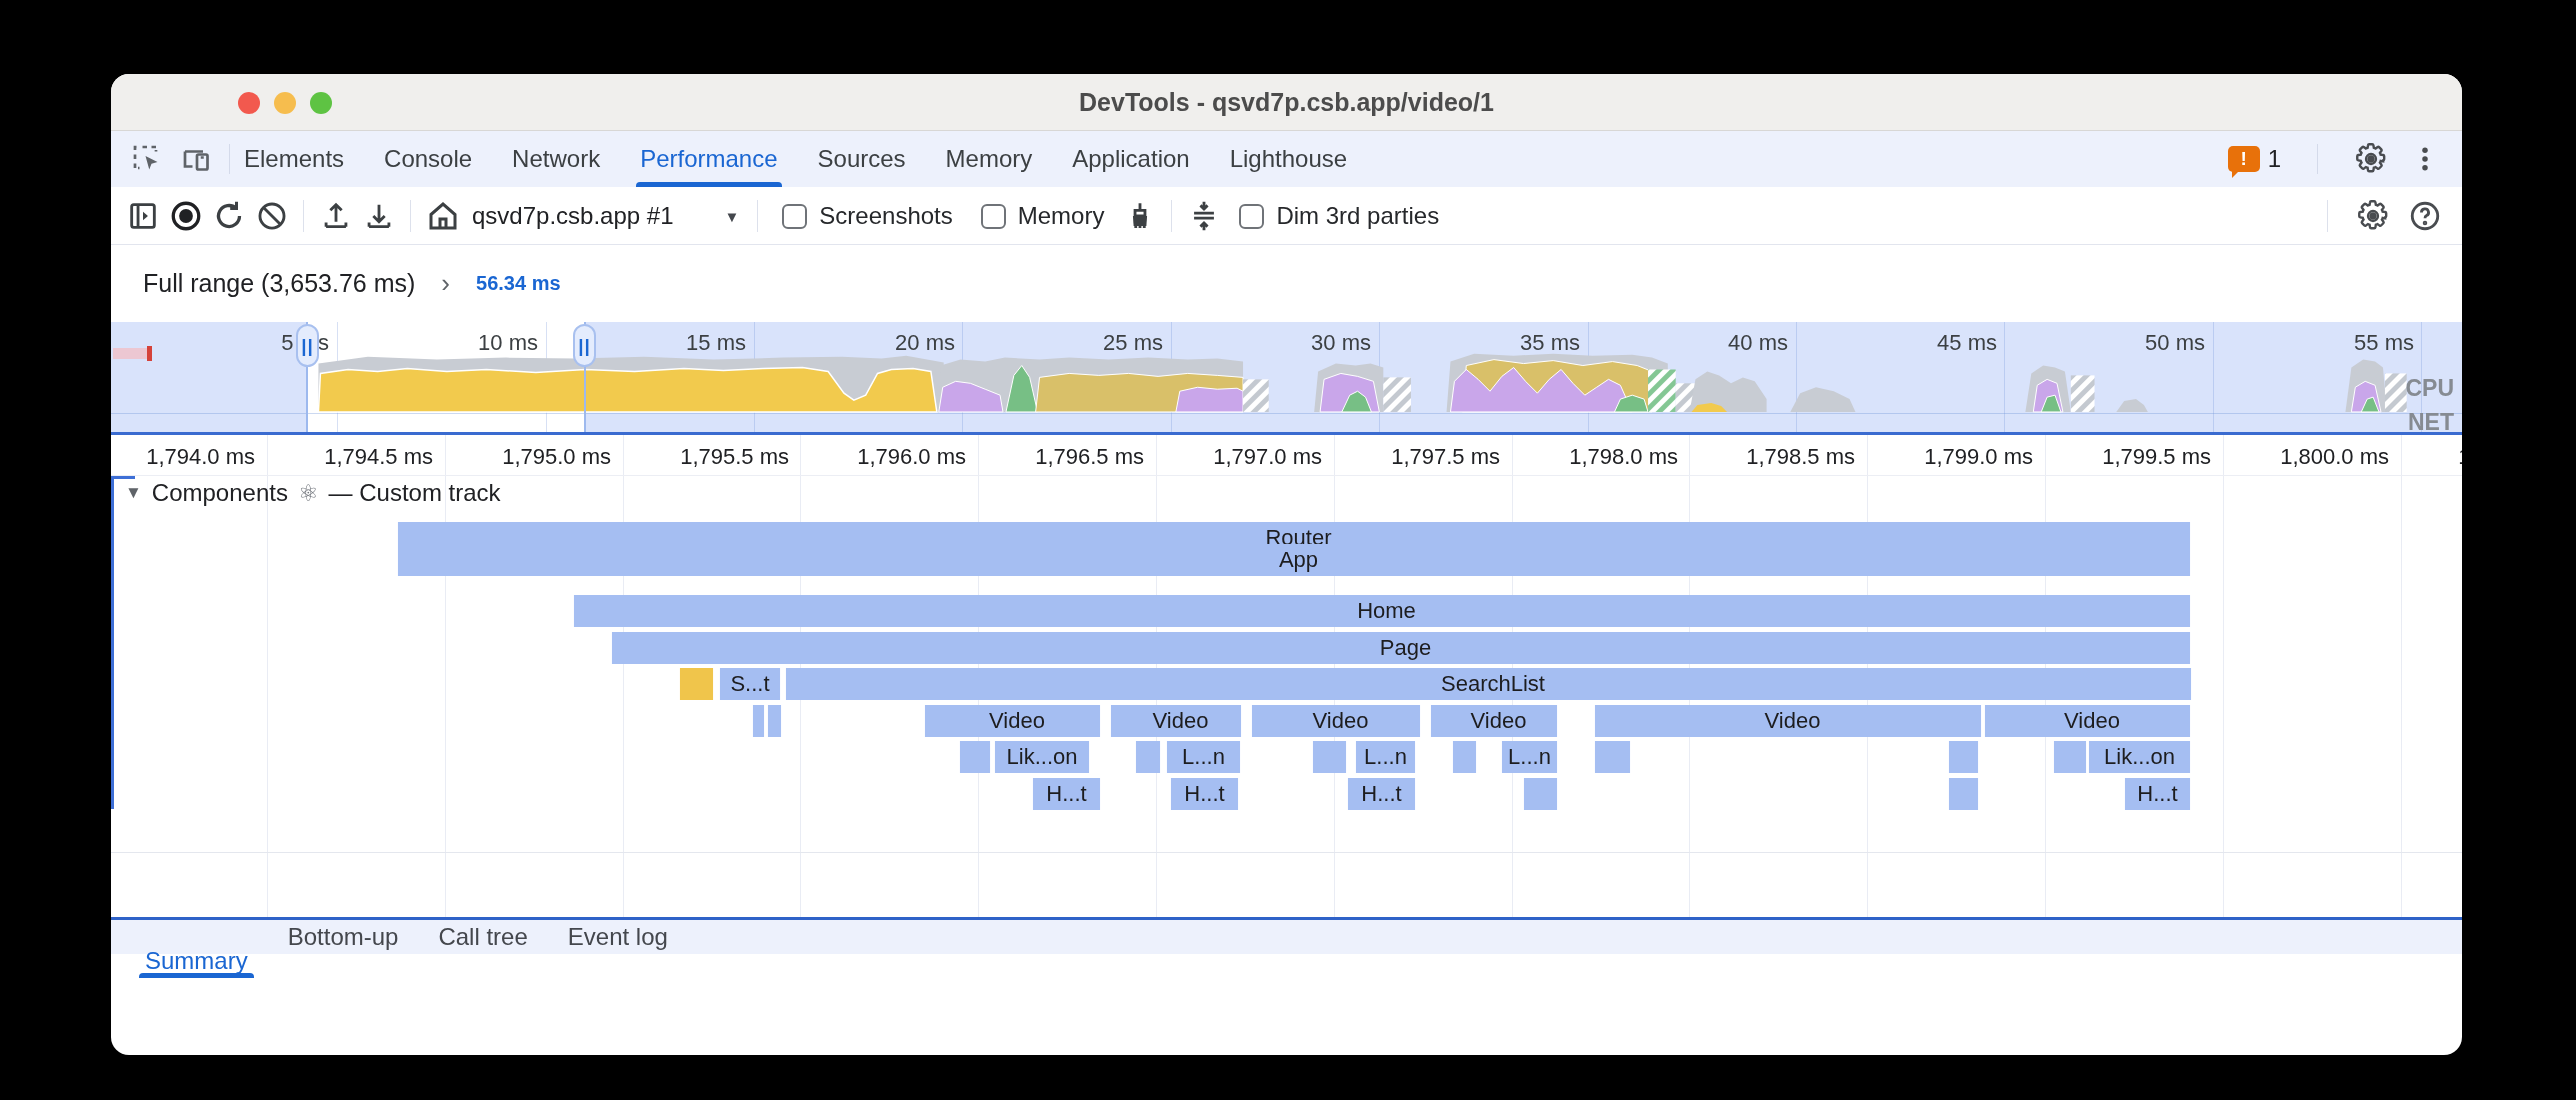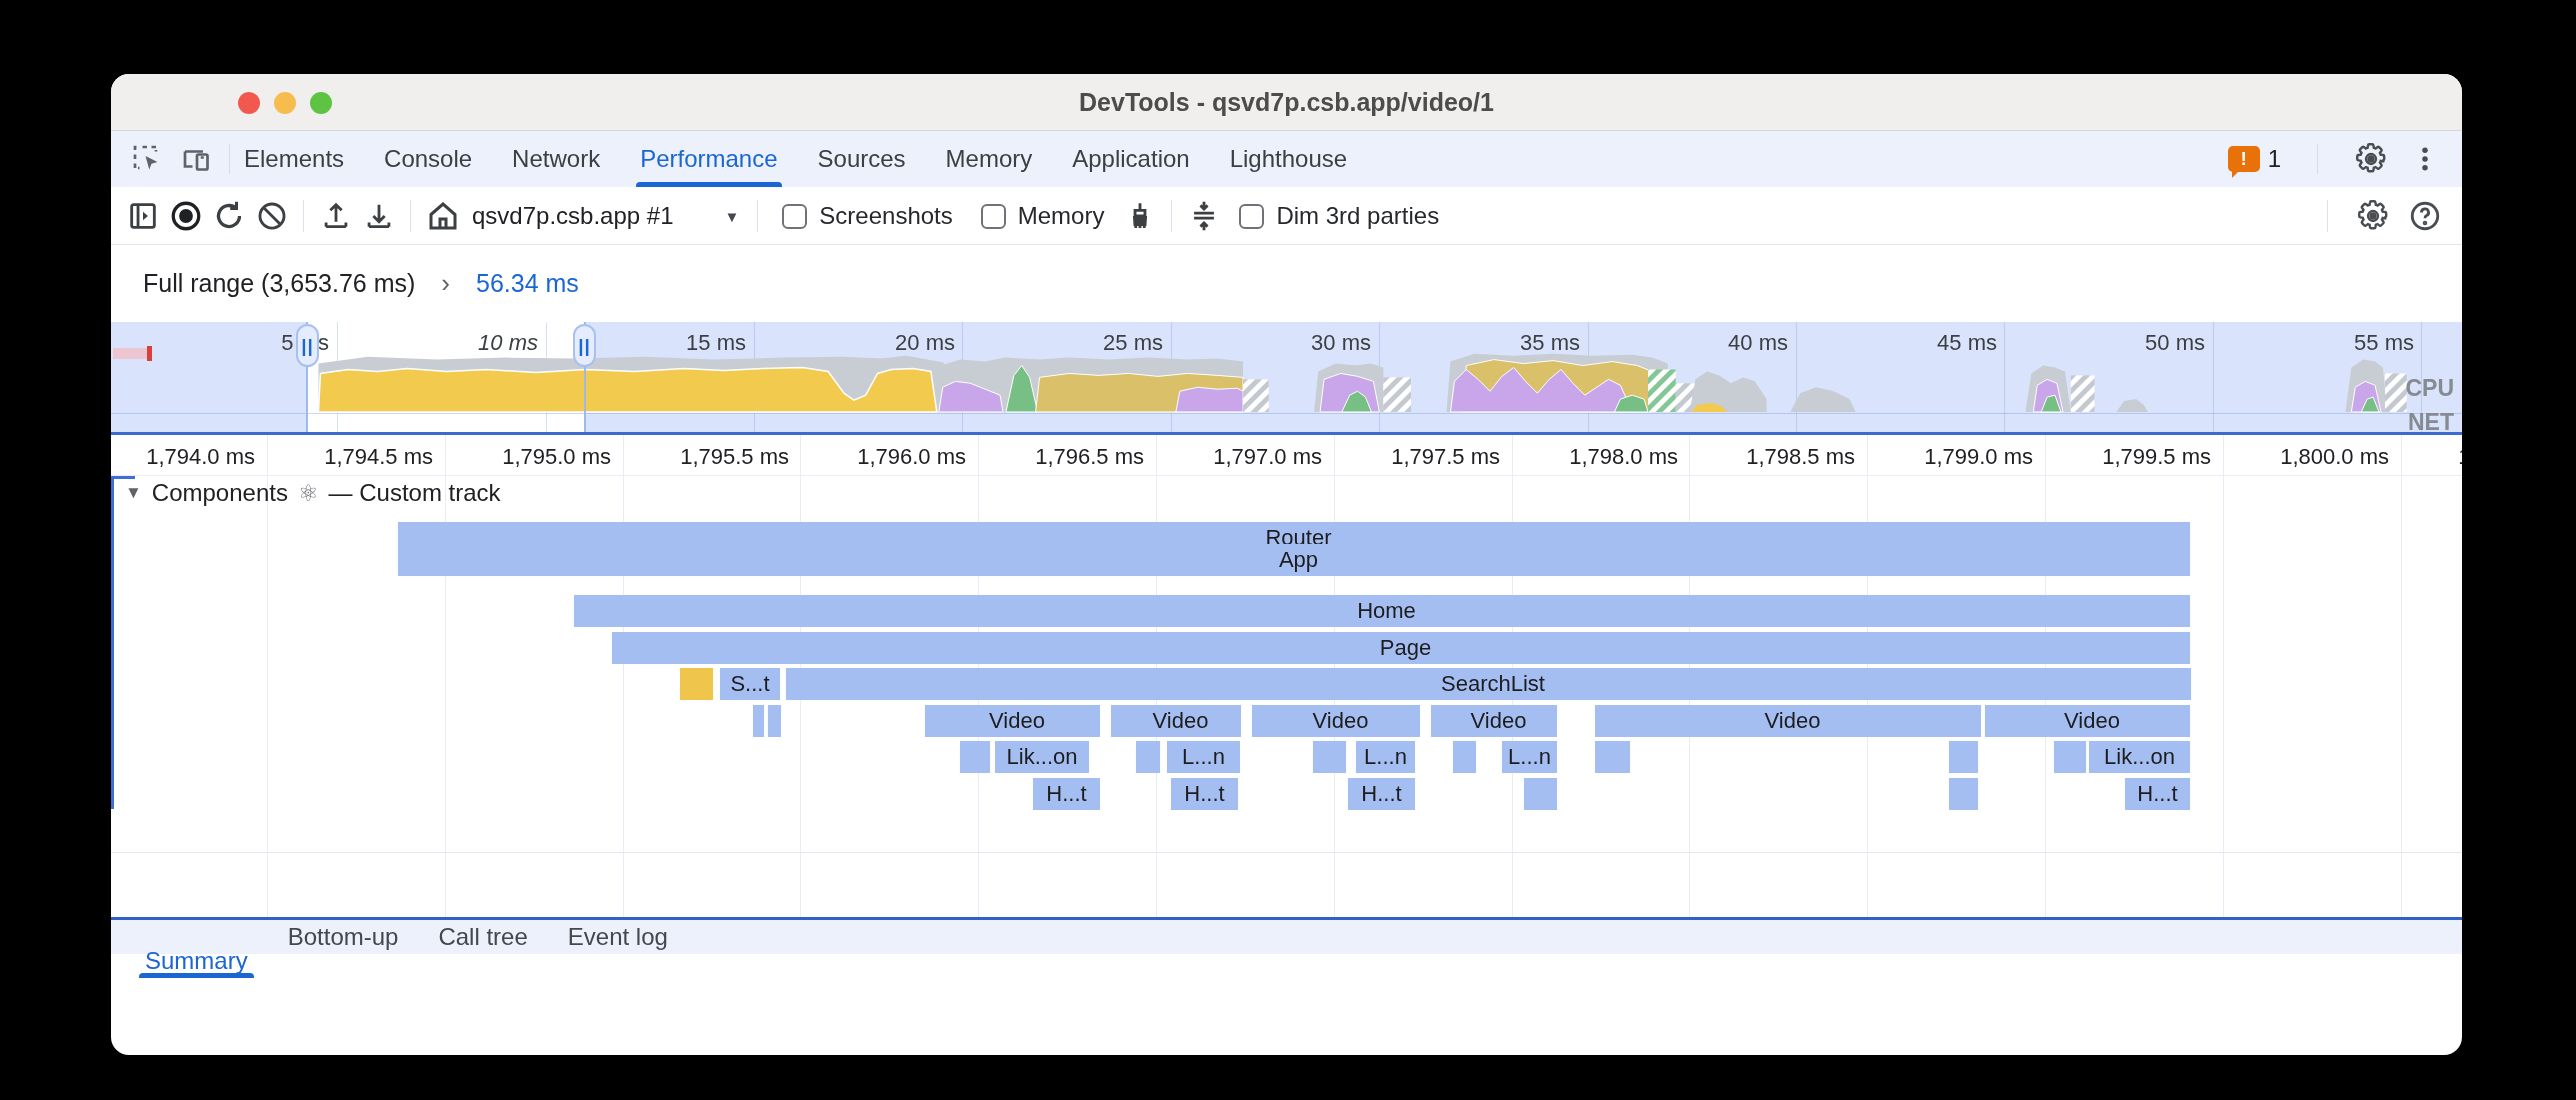--- a/index.html
+++ b/index.html
@@ -45,21 +45,21 @@
   .chk { display:flex; align-items:center; gap:12px; margin:0 14px; }
   .chk-box { width:25px; height:25px; border:2px solid #6f7378; border-radius:6px; background:#fff; }
   .chk-label { font-size:24px; color:#26282b; white-space:nowrap; }
   .toolbar-right { margin-left:auto; display:flex; align-items:center; gap:18px; padding-right:20px; }
 
   
   .crumbrow { position:absolute; left:0; top:171px; width:100%; height:77px; background:#fff;
     display:flex; align-items:center; padding-left:32px; gap:26px; }
   .crumb-full { font-size:25px; color:#202124; }
   .crumb-chevron { font-size:26px; color:#5f6368; }
-  .crumb-sel { font-size:25px; font-weight:normal; color:#1a66d2; }
+  .crumb-sel { font-size:20px; font-weight:bold; color:#1a66d2; }
 
   
   .overview { position:absolute; left:0; top:248px; width:100%; height:110px; background:#d9e3fb; overflow:hidden; }
   .ov-selection { position:absolute; left:196px; top:0; width:279px; height:110px; background:#fff; }
   .ov-grid { position:absolute; top:0; width:1px; height:110px; background:rgba(110,145,215,.28); }
   .ov-label { position:absolute; top:8px; width:91px; text-align:right; font-size:22px; color:#3c4043; }
   .ov-netline { position:absolute; left:0; top:91px; width:100%; height:1px; background:rgba(110,145,215,.35); }
   .net-bar { position:absolute; left:2px; top:26px; width:36px; height:11px; background:#ecc7d2; }
   .net-bar-tick { position:absolute; left:36px; top:24px; width:5px; height:15px; background:#d5423a; }
   .ov-stem { position:absolute; top:0; width:2px; height:110px; background:#9db9ee; }
@@ -273,21 +273,21 @@
         <div class="ov-grid" style="left: 1060px;"></div>
         <div class="ov-grid" style="left: 1268px;"></div>
         <div class="ov-grid" style="left: 1477px;"></div>
         <div class="ov-grid" style="left: 1685px;"></div>
         <div class="ov-grid" style="left: 1893px;"></div>
         <div class="ov-grid" style="left: 2102px;"></div>
         <div class="ov-grid" style="left: 2310px;"></div>
       </div>
     <div id="ov-labels">
         <div class="ov-label" style="left: 127px;">5 ms</div>
-        <div class="ov-label" style="left: 336px; font-style: italic;">10 ms</div>
+        <div class="ov-label" style="left: 336px;">10 ms</div>
         <div class="ov-label" style="left: 544px;">15 ms</div>
         <div class="ov-label" style="left: 753px;">20 ms</div>
         <div class="ov-label" style="left: 961px;">25 ms</div>
         <div class="ov-label" style="left: 1169px;">30 ms</div>
         <div class="ov-label" style="left: 1378px;">35 ms</div>
         <div class="ov-label" style="left: 1586px;">40 ms</div>
         <div class="ov-label" style="left: 1795px;">45 ms</div>
         <div class="ov-label" style="left: 2003px;">50 ms</div>
         <div class="ov-label" style="left: 2212px;">55 ms</div>
       </div>

